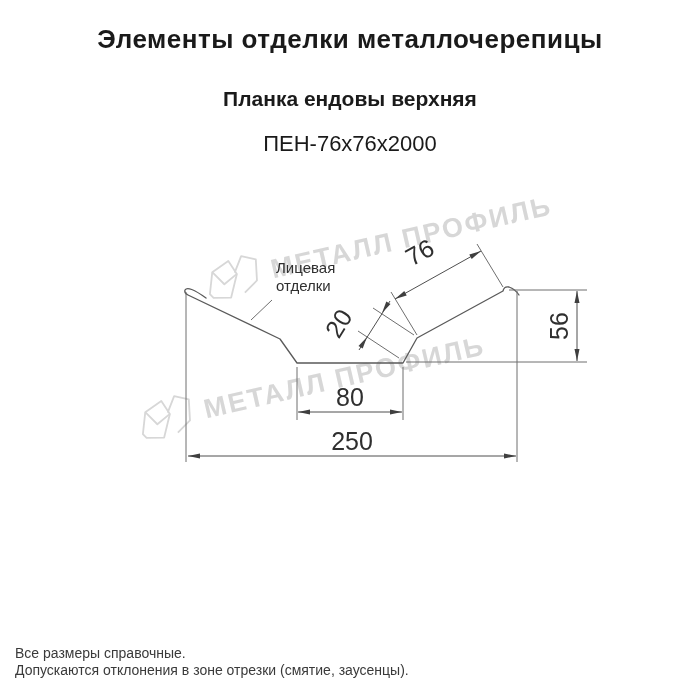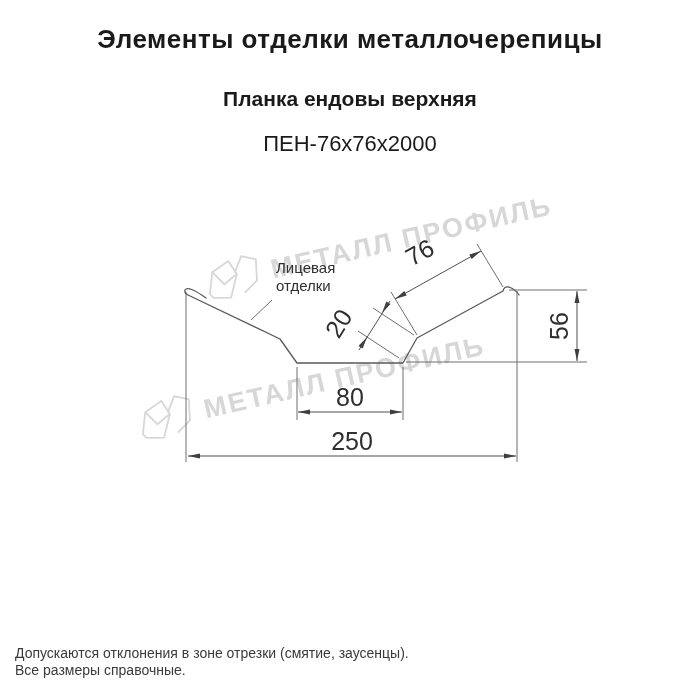--- a/index.html
+++ b/index.html
@@ -116,15 +116,15 @@
     <line class="dim" x1="359" y1="350" x2="390" y2="301"></line>
     <polygon class="arr" points="367,337 362.7,348.5 358.5,345.9"></polygon>
     <polygon class="arr" points="382,313 390.5,304.1 386.3,301.5"></polygon>
     <text class="dimtxt" x="346" y="328" text-anchor="middle" transform="rotate(-58 346 328)">20</text>
   </g>
 </svg>
 
 <div class="face-label">Лицевая отделки</div>
 
 <div class="footnotes">
+  <div>Все размеры справочные.</div>
   <div>Допускаются отклонения в зоне отрезки (смятие, заусенцы).</div>
-  <div>Все размеры справочные.</div>
 </div>
 
 </body></html>

